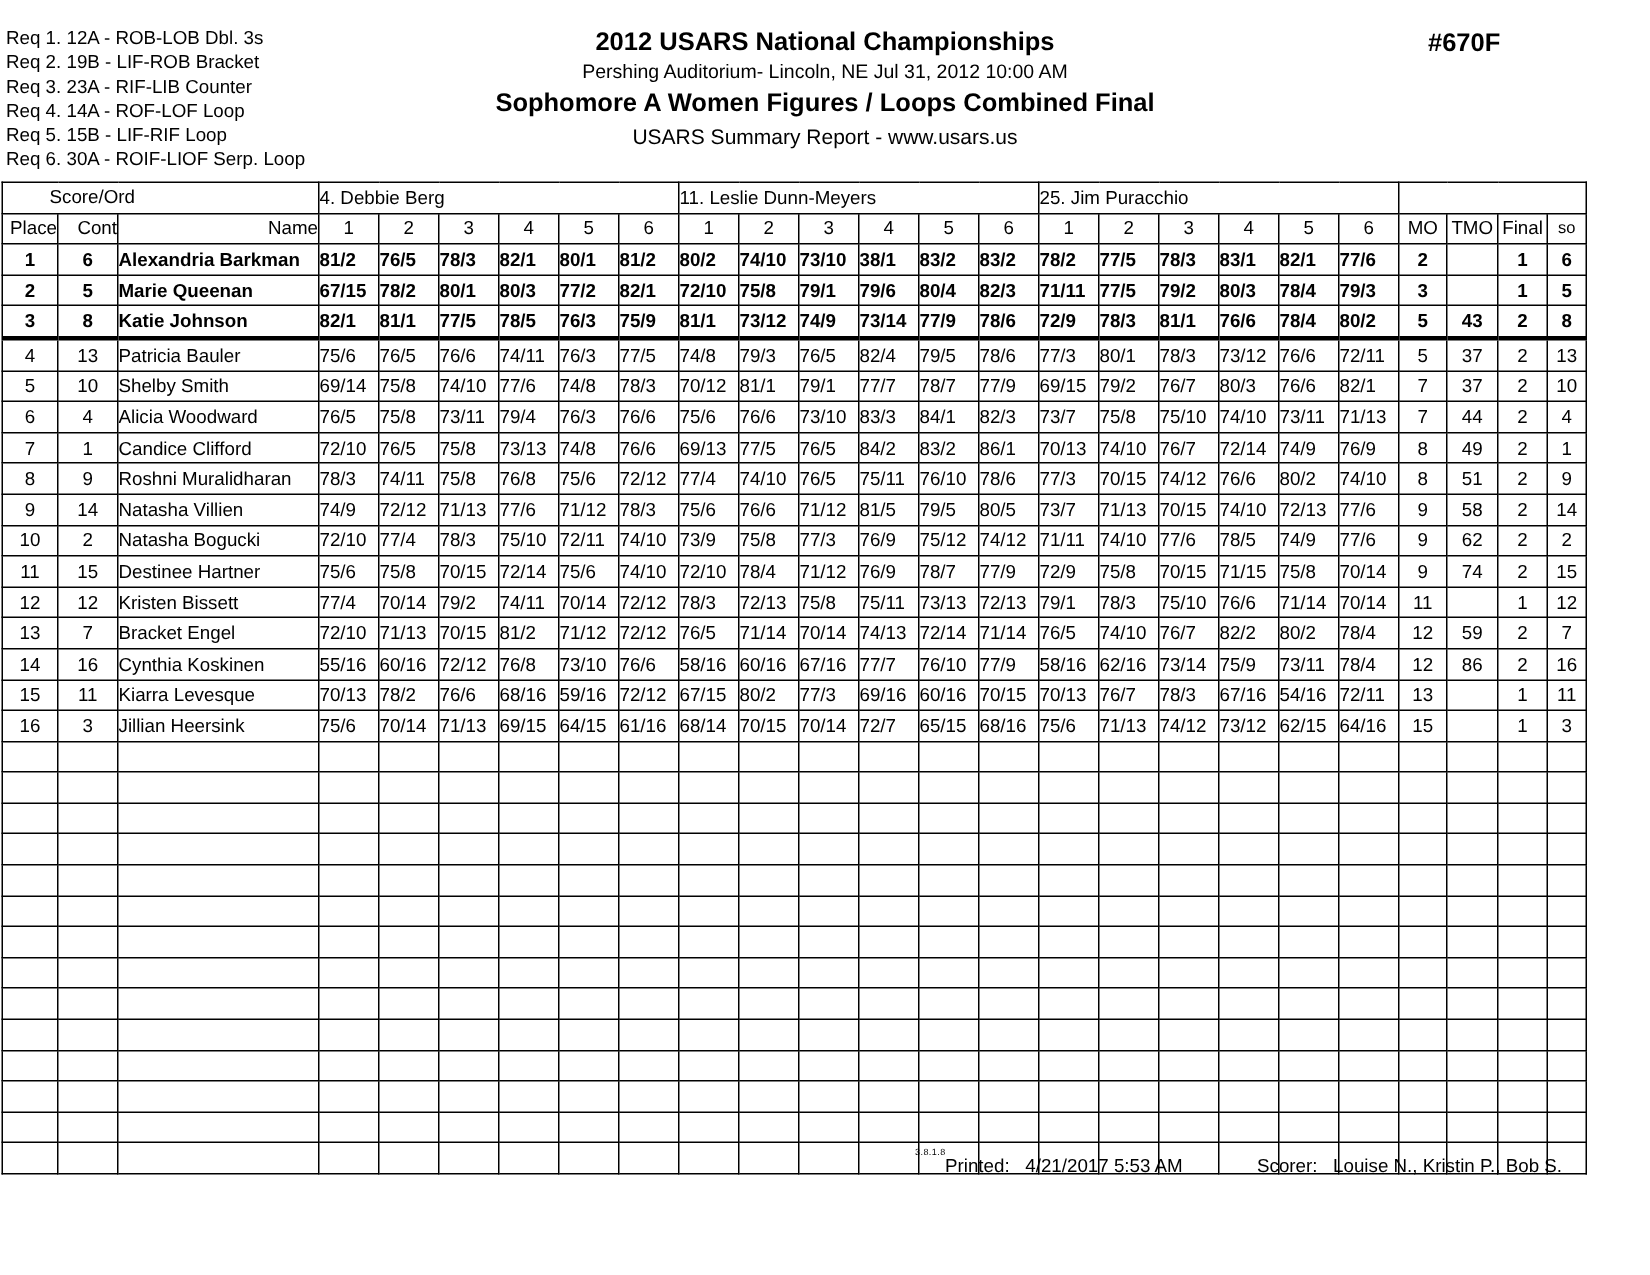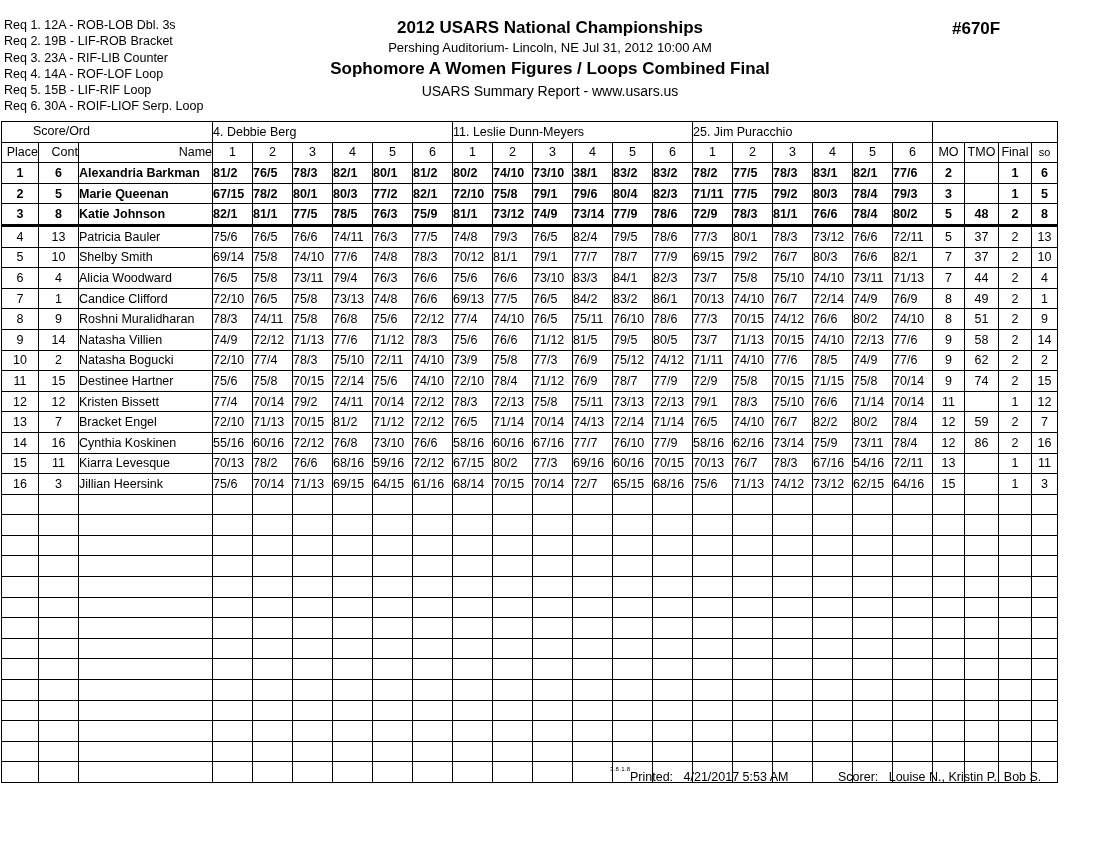--- a/index.html
+++ b/index.html
@@ -230,21 +230,21 @@
           <td class="c-score" style="border-bottom:3px solid #000">73/14</td>
           <td class="c-score" style="border-bottom:3px solid #000">77/9</td>
           <td class="c-score" style="border-bottom:3px solid #000">78/6</td>
           <td class="c-score thickL" style="border-bottom:3px solid #000">72/9</td>
           <td class="c-score" style="border-bottom:3px solid #000">78/3</td>
           <td class="c-score" style="border-bottom:3px solid #000">81/1</td>
           <td class="c-score" style="border-bottom:3px solid #000">76/6</td>
           <td class="c-score" style="border-bottom:3px solid #000">78/4</td>
           <td class="c-score" style="border-bottom:3px solid #000">80/2</td>
           <td class="c-mo thickL" style="border-bottom:3px solid #000">5</td>
-          <td class="c-tmo" style="border-bottom:3px solid #000">48</td>
+          <td class="c-tmo" style="border-bottom:3px solid #000">43</td>
           <td class="c-rule" style="border-bottom:3px solid #000">2</td>
           <td class="c-so" style="border-bottom:3px solid #000">8</td>
         </tr>
         <tr class="data-row">
           <td class="c-place">4</td>
           <td class="c-cont">13</td>
           <td class="c-name">Patricia Bauler</td>
           <td class="c-score thickL">75/6</td>
           <td class="c-score">76/5</td>
           <td class="c-score">76/6</td>

